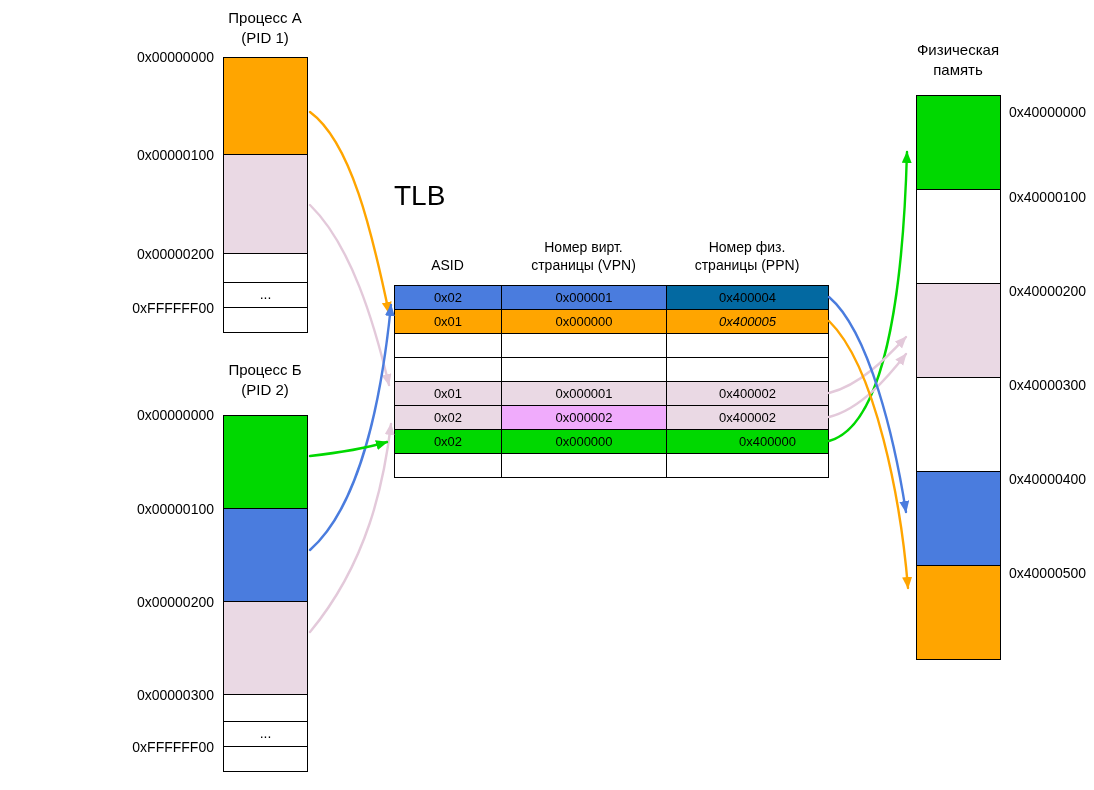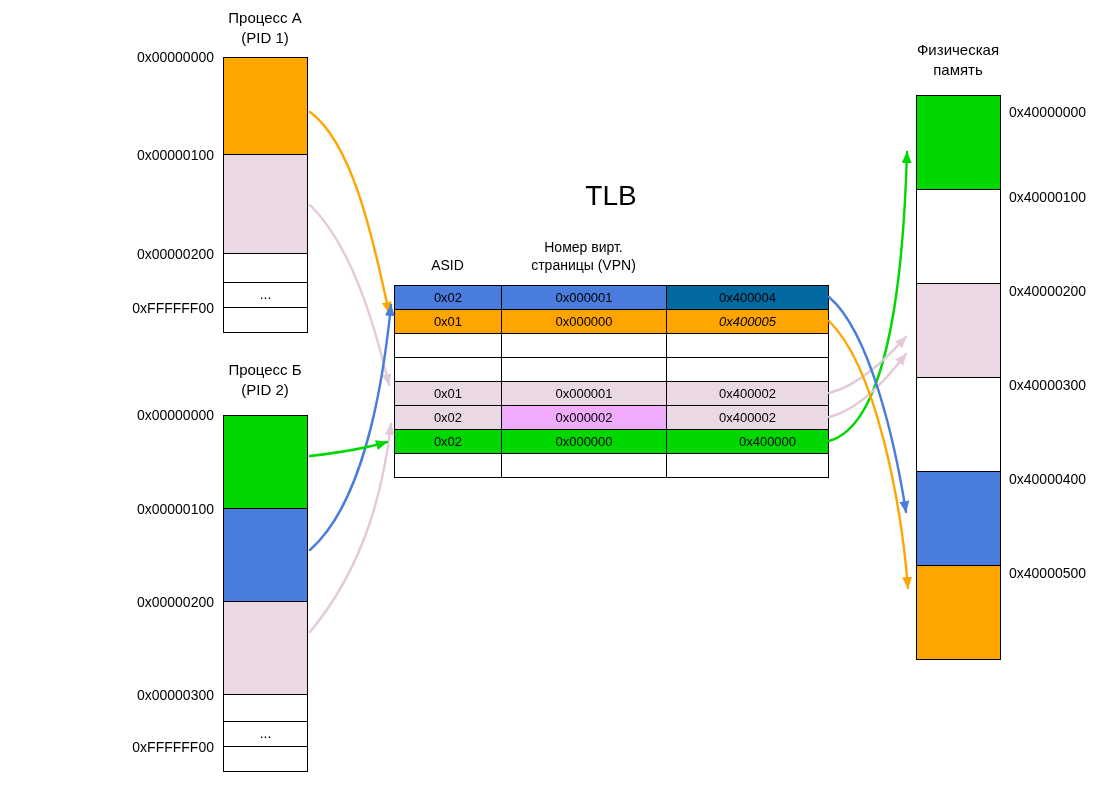--- a/index.html
+++ b/index.html
@@ -9,21 +9,21 @@
   .title { position: absolute; text-align: center; font-size: 15px; line-height: 1.3; white-space: pre-line; }
 
   .mem-col { position: absolute; width: 85px; }
   .mem-block { width: 85px; border: 1px solid #000; box-sizing: border-box; text-align: center; font-size: 14px; background: #fff; }
   .mem-block + .mem-block { margin-top: -1px; }
 
   .addr { position: absolute; font-size: 14px; transform: translateY(-50%); }
   .addr-left  { width: 120px; text-align: right; }
   .addr-right { width: 120px; text-align: left; }
 
-  .tlb-title { position: absolute; left: 348px; top: 180px; width: 434px; text-align: center; font-size: 28px; }
+  .tlb-title { position: absolute; left: 348px; top: 180px; width: 434px; text-align: left; font-size: 28px; }
   .tlb-header { position: absolute; text-align: center; font-size: 14px; line-height: 18px; white-space: pre-line; }
 
   table.tlb { position: absolute; left: 348px; top: 285px; border-collapse: collapse; table-layout: fixed; }
   table.tlb td { border: 1px solid #000; height: 23px; padding: 0; text-align: center; font-size: 13px; overflow: hidden; }
   .col-asid { width: 107px; } .col-vpn { width: 165px; } .col-ppn { width: 162px; }
 
   svg.arrows { position: absolute; left: 0; top: 0; pointer-events: none; }
   svg.arrows path.arrow { fill: none; stroke-width: 2.4; stroke-linecap: round; }
 </style>
 </head>
@@ -63,20 +63,22 @@
   <div class="addr addr-left" style="left:48px; top:509px;">0x00000100</div>
   <div class="addr addr-left" style="left:48px; top:602px;">0x00000200</div>
   <div class="addr addr-left" style="left:48px; top:695px;">0x00000300</div>
   <div class="addr addr-left" style="left:48px; top:747px;">0xFFFFFF00</div>
 
   <div class="tlb-title">TLB</div>
 
   <div class="tlb-header" style="left:348px; top:256px; width:107px;">ASID</div>
   <div class="tlb-header" style="left:455px; top:238px; width:165px;">Номер вирт.
 страницы (VPN)</div>
+  <div class="tlb-header" style="left:620px; top:238px; width:162px;">Номер физ.
+страницы (PPN)</div>
 
   <table class="tlb">
     <colgroup>
         <col class="col-asid">
         <col class="col-vpn">
         <col class="col-ppn">
       </colgroup>
     <tbody>
       <tr>
         <td style="background-color: rgb(74, 124, 222);">0x02</td>

